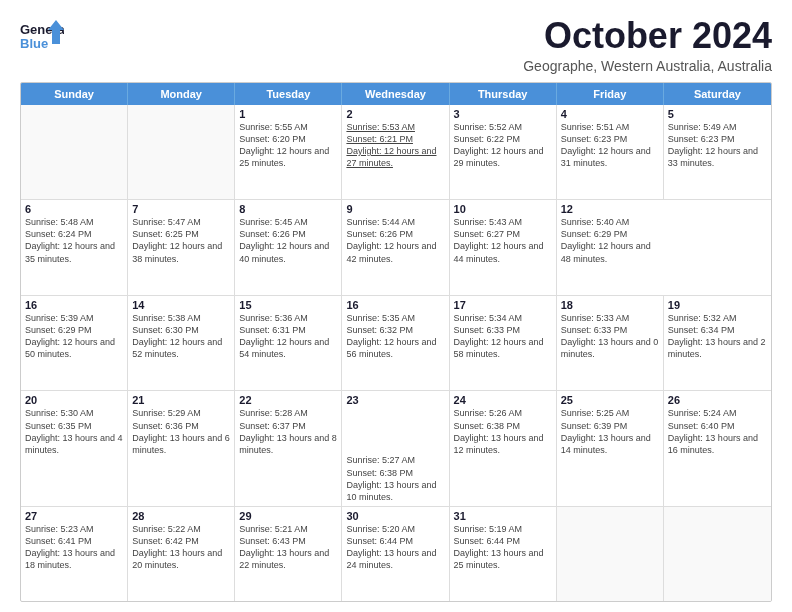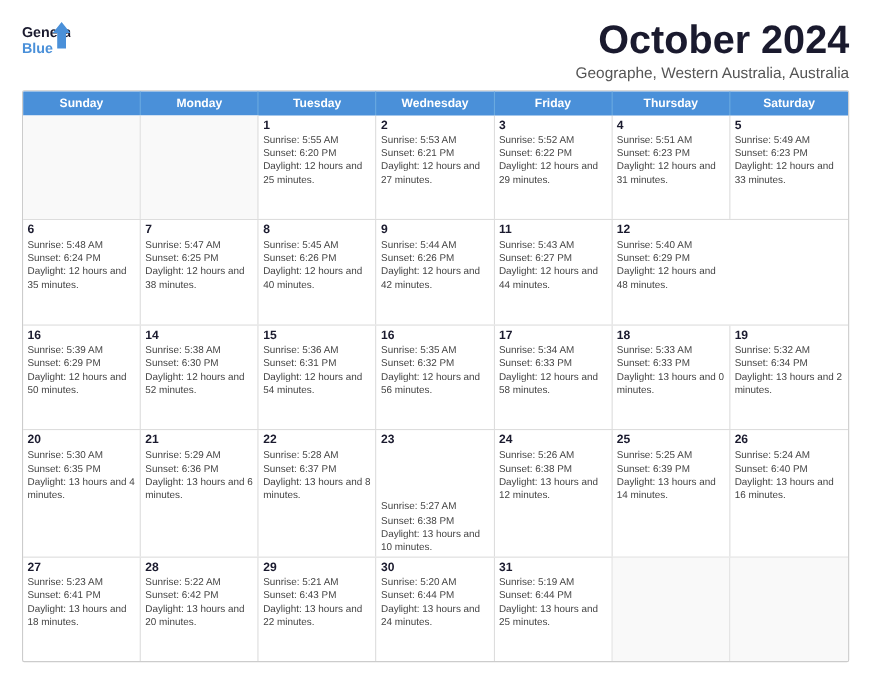--- a/index.html
+++ b/index.html
@@ -114,37 +114,37 @@
       <div class="subtitle">Geographe, Western Australia, Australia</div>
     </div>
   </div>
 
   <div class="calendar">
     <div class="cal-header" id="cal-header">
         <div class="cal-header-cell">Sunday</div>
         <div class="cal-header-cell">Monday</div>
         <div class="cal-header-cell">Tuesday</div>
         <div class="cal-header-cell">Wednesday</div>
+        <div class="cal-header-cell">Thursday</div>
         <div class="cal-header-cell">Friday</div>
-        <div class="cal-header-cell">Thursday</div>
         <div class="cal-header-cell">Saturday</div>
       </div>
     <div class="cal-body" id="cal-body">
         <div class="cal-week">
           <div class="cal-cell empty"></div>
           <div class="cal-cell empty"></div>
           <div class="cal-cell">
             <div class="day-num">1</div>
             <div class="info" style="white-space: pre-line;">Sunrise: 5:55 AM
 Sunset: 6:20 PM
 Daylight: 12 hours and 25 minutes.</div>
           </div>
           <div class="cal-cell">
             <div class="day-num">2</div>
-            <div class="info" style="white-space: pre-line;">Sunrise: 5:53 AM
+            <div class="info" style="white-space: pre-line; text-decoration: underline;">Sunrise: 5:53 AM
 Sunset: 6:21 PM
 Daylight: 12 hours and 27 minutes.</div>
           </div>
           <div class="cal-cell">
             <div class="day-num">3</div>
             <div class="info" style="white-space: pre-line;">Sunrise: 5:52 AM
 Sunset: 6:22 PM
 Daylight: 12 hours and 29 minutes.</div>
           </div>
           <div class="cal-cell">
@@ -179,21 +179,21 @@
 Sunset: 6:26 PM
 Daylight: 12 hours and 40 minutes.</div>
           </div>
           <div class="cal-cell">
             <div class="day-num">9</div>
             <div class="info" style="white-space: pre-line;">Sunrise: 5:44 AM
 Sunset: 6:26 PM
 Daylight: 12 hours and 42 minutes.</div>
           </div>
           <div class="cal-cell">
-            <div class="day-num">11</div>
+            <div class="day-num">10</div>
             <div class="info" style="white-space: pre-line;">Sunrise: 5:43 AM
 Sunset: 6:27 PM
 Daylight: 12 hours and 44 minutes.</div>
           </div>
           <div class="cal-cell">
             <div class="day-num">12</div>
             <div class="info" style="white-space: pre-line;">Sunrise: 5:40 AM
 Sunset: 6:29 PM
 Daylight: 12 hours and 48 minutes.</div>
           </div>

